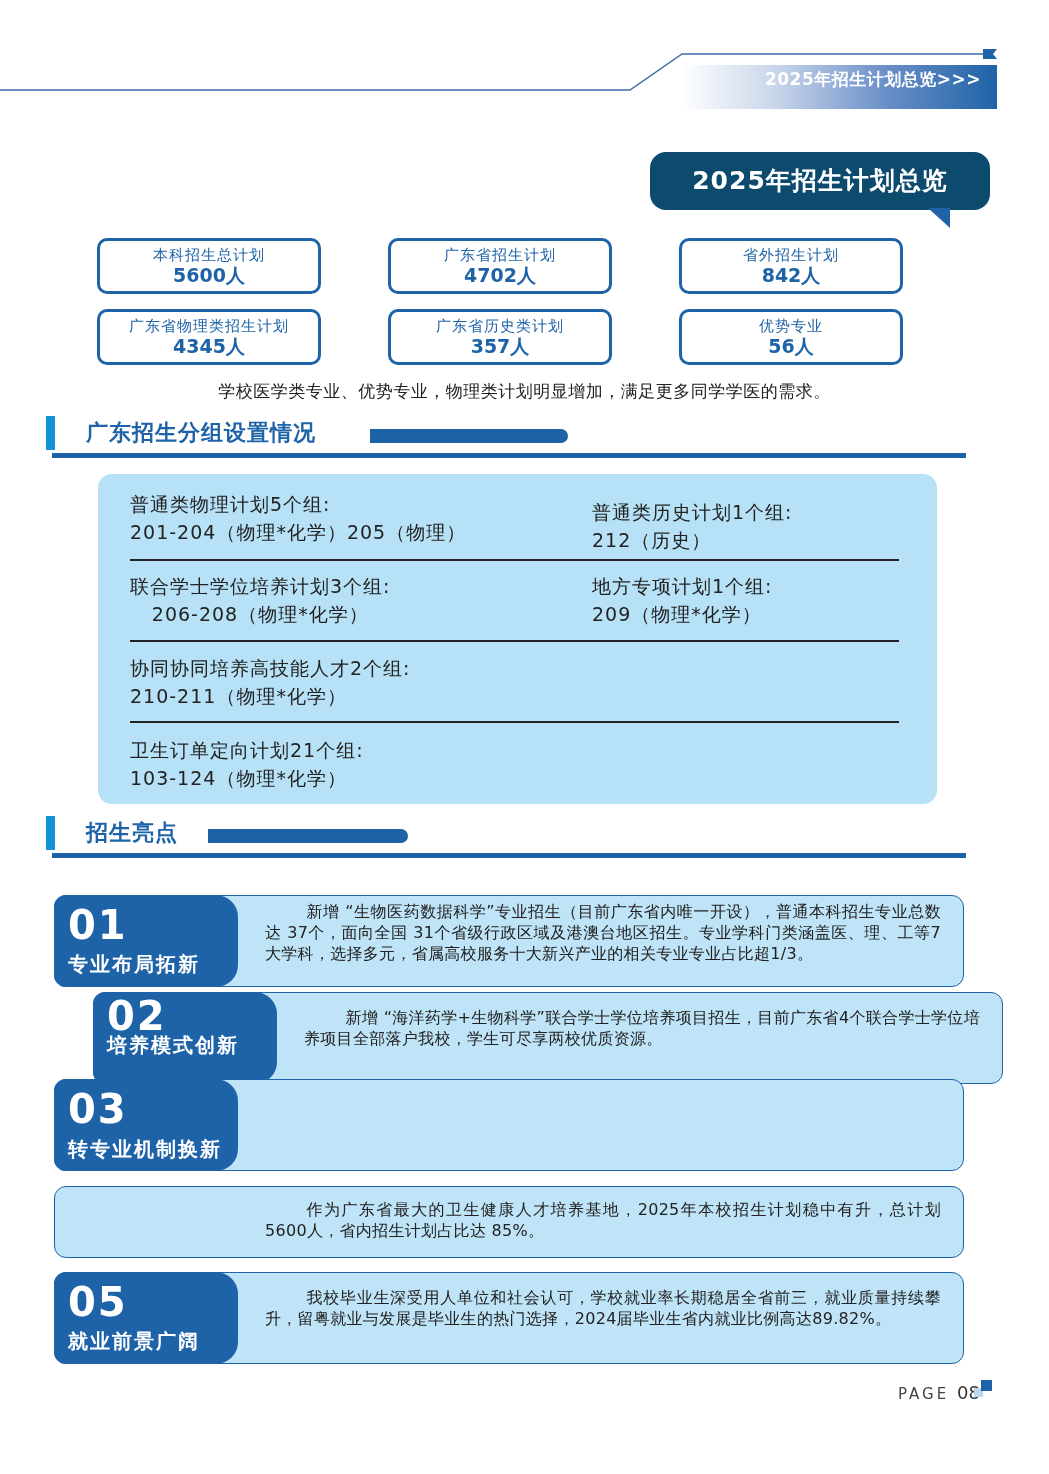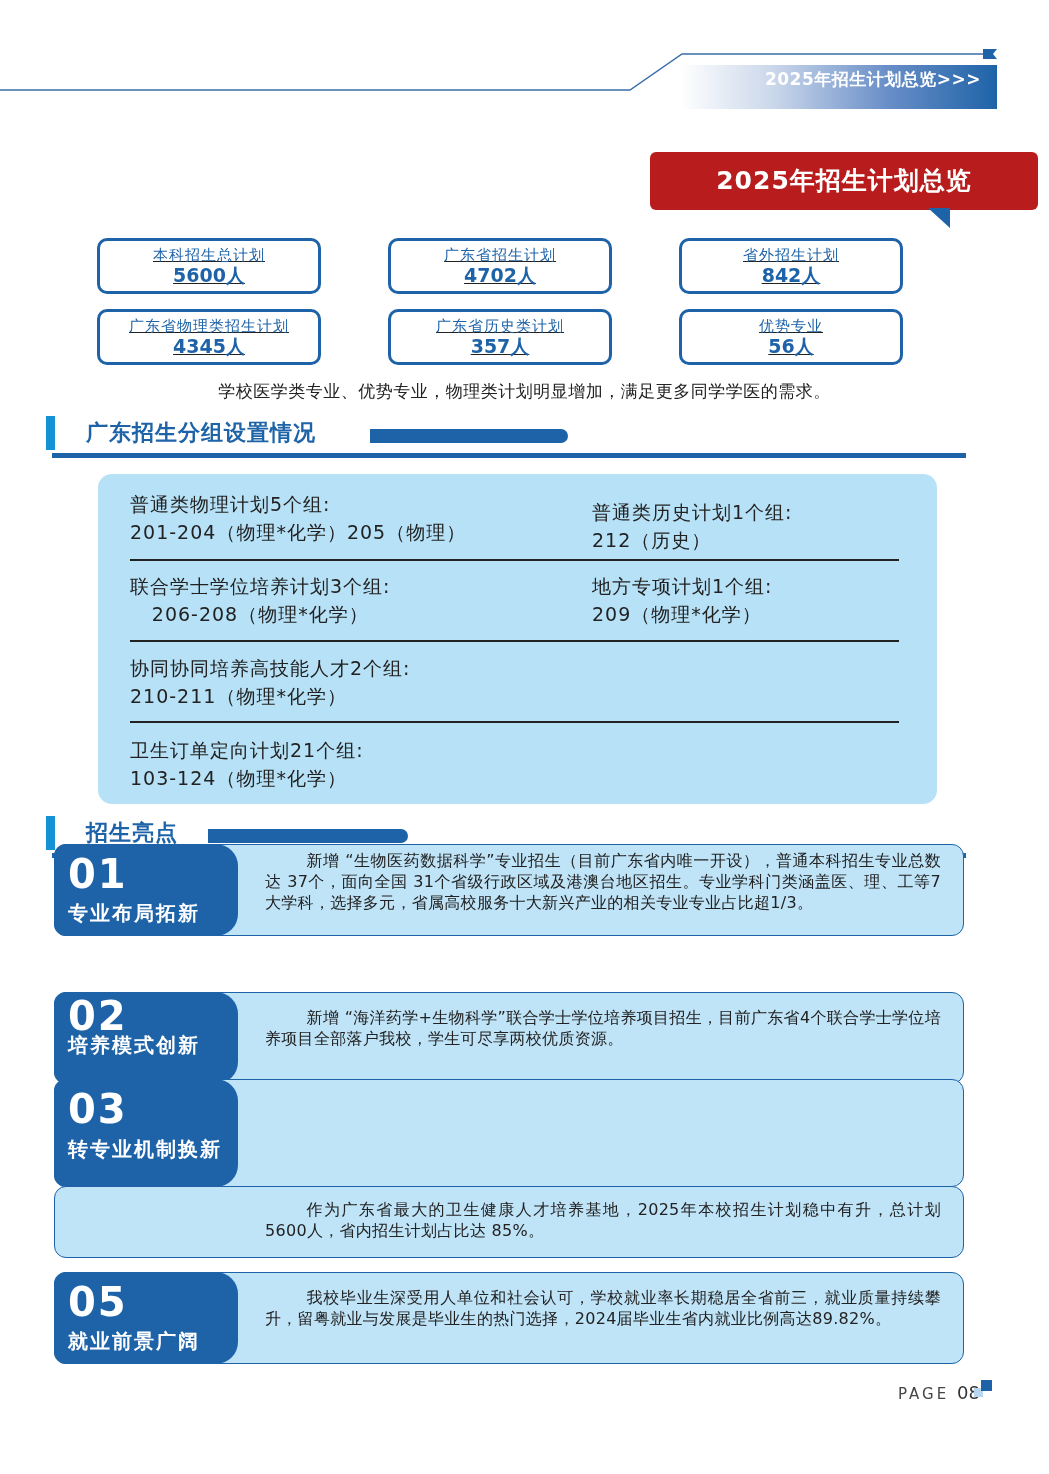--- a/index.html
+++ b/index.html
@@ -10,38 +10,37 @@
   .top-banner {
     position: absolute; left: 680px; top: 65px; width: 317px; height: 44px;
     background: linear-gradient(to right, rgba(255,255,255,0) 0%, #c9d6ea 30%, #6a8fc8 65%, #1e63a8 100%);
     text-align: center;
   }
   .top-banner span {
     position: absolute; right: 16px; top: 3px; color: #ffffff; font-weight: bold; font-size: 17px; letter-spacing: 0.5px;
   }
 
   .title-bubble {
-    position: absolute; left: 650px; top: 152px; width: 388px; height: 58px;
-    background: #b91c1c; border-radius: 6px;
+    position: absolute; left: 650px; top: 152px; width: 340px; height: 58px;
+    background: #0c4a6e; border-radius: 16px;
     color: #fff; font-weight: bold; font-size: 25px; text-align: center; line-height: 58px;
     letter-spacing: 1px;
   }
   .title-tail {
     position: absolute; left: 928px; top: 208px; width: 0; height: 0;
     border-left: 0 solid transparent;
     border-right: 22px solid transparent;
     border-top: 20px solid #1e63a8;
   }
   .title-tail { border-left: 22px solid transparent; border-right: 0; border-top: 0; border-bottom: 20px solid #1e63a8; transform: scaleY(-1); }
 
   .stat-box {
     position: absolute; width: 224px; height: 56px;
     border: 3px solid #1e63a8; border-radius: 10px; background: #fff;
     text-align: center;
-    text-decoration: underline;
   }
   .stat-label { display: block; color: #1e63a8; font-size: 15px; margin-top: 5px; line-height: 18px; letter-spacing: 1px; }
   .stat-value { display: block; color: #1e63a8; font-size: 19px; font-weight: bold; line-height: 22px; }
 
   .note { position: absolute; left: 0; width: 1049px; top: 380px; text-align: center; font-size: 17px; color: #222; letter-spacing: 0.5px; }
 
   .section-head { position: absolute; left: 46px; width: 920px; height: 40px; }
   .sec-mark { position: absolute; left: 0; top: 0; width: 9px; height: 34px; background: #1591d6; }
   .sec-title { position: absolute; left: 40px; top: 2px; font-size: 22px; font-weight: bold; color: #1e63a8; letter-spacing: 1px; }
   .sec-bar { position: absolute; top: 13px; height: 14px; background: #1e63a8; border-radius: 0 12px 12px 0; }
@@ -153,37 +152,37 @@
   </div>
 </div>
 
 <div class="section-head" style="top:816px;">
   <div class="sec-mark"></div>
   <div class="sec-title">招生亮点</div>
   <div class="sec-bar" style="left:162px; width:200px;"></div>
   <div class="sec-line"></div>
 </div>
 
-<div class="hl" style="top:844px; height:92px;">
+<div class="hl" style="top:895px; height:92px;">
   <div class="hl-tag">
     <div class="hl-num" style="top:10px;">01</div>
     <div class="hl-name" style="top:56px;">专业布局拓新</div>
   </div>
   <div class="hl-text" style="top:5px;">新增 “生物医药数据科学”专业招生（目前广东省内唯一开设），普通本科招生专业总数达 37个，面向全国 31个省级行政区域及港澳台地区招生。专业学科门类涵盖医、理、工等7大学科，选择多元，省属高校服务十大新兴产业的相关专业专业占比超1/3。</div>
 </div>
 
-<div class="hl" style="top:992px; height:92px;">
+<div class="hl" style="top:992px; height:92px;margin-left:39px;">
   <div class="hl-tag">
     <div class="hl-num" style="top:4px;">02</div>
     <div class="hl-name" style="top:40px;">培养模式创新</div>
   </div>
   <div class="hl-text" style="top:14px;">新增 “海洋药学+生物科学”联合学士学位培养项目招生，目前广东省4个联合学士学位培养项目全部落户我校，学生可尽享两校优质资源。</div>
 </div>
 
-<div class="hl" style="top:1079px; height:108px;">
+<div class="hl" style="top:1079px; height:92px;">
   <div class="hl-tag">
     <div class="hl-num" style="top:10px;">03</div>
     <div class="hl-name" style="top:57px;">转专业机制换新</div>
   </div>
 </div>
 
 <div class="hl" style="top:1186px; height:72px;">
   <div class="hl-text" style="top:12px;">作为广东省最大的卫生健康人才培养基地，2025年本校招生计划稳中有升，总计划 5600人，省内招生计划占比达 85%。</div>
 </div>
 

